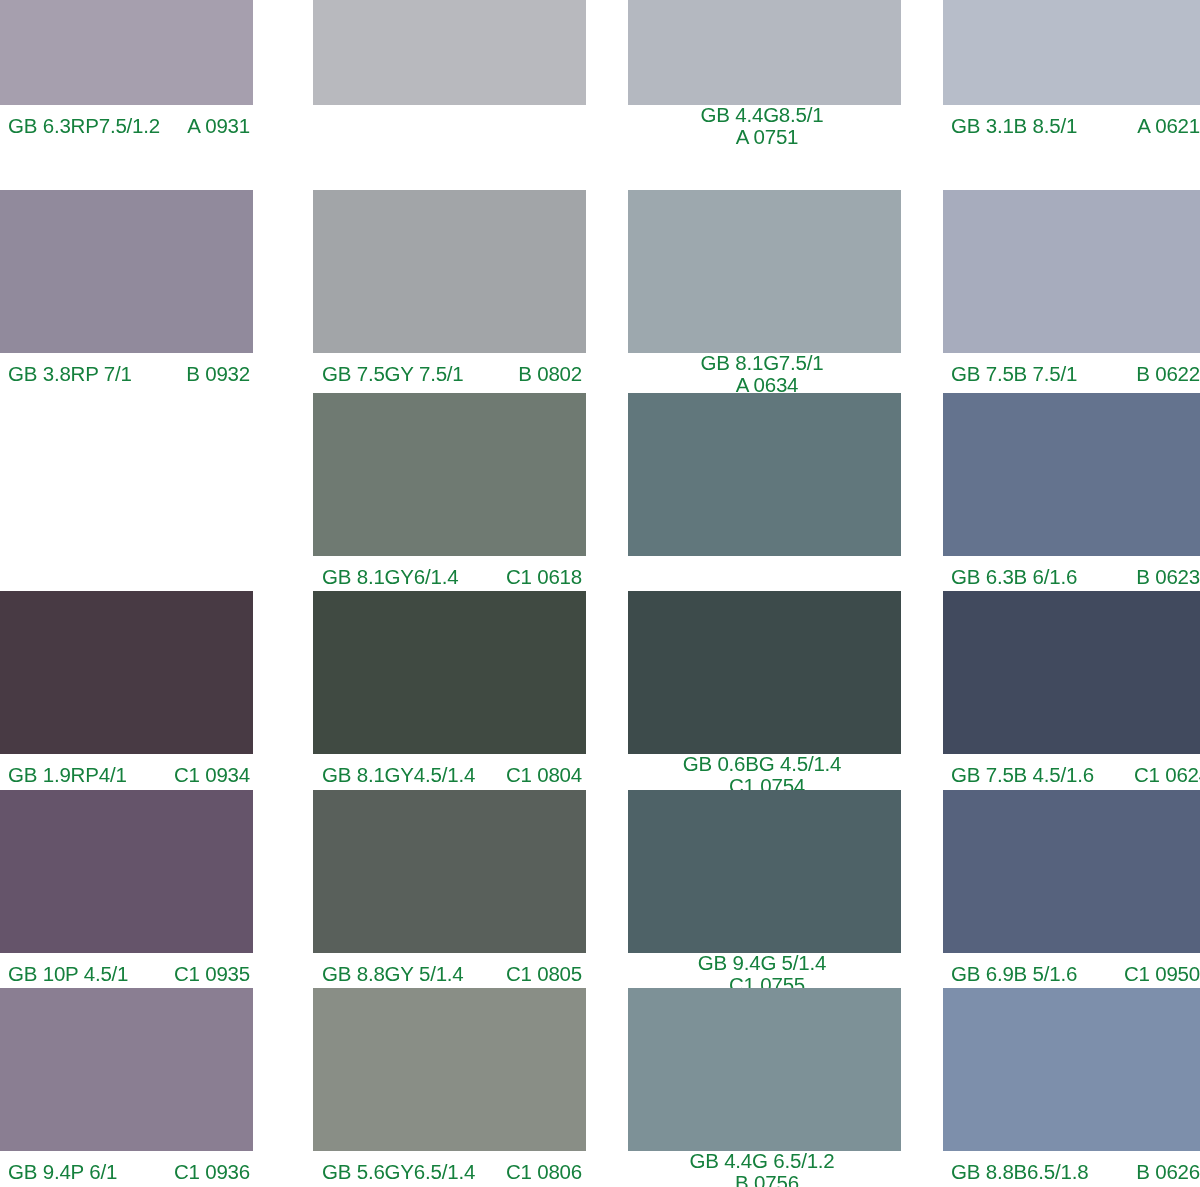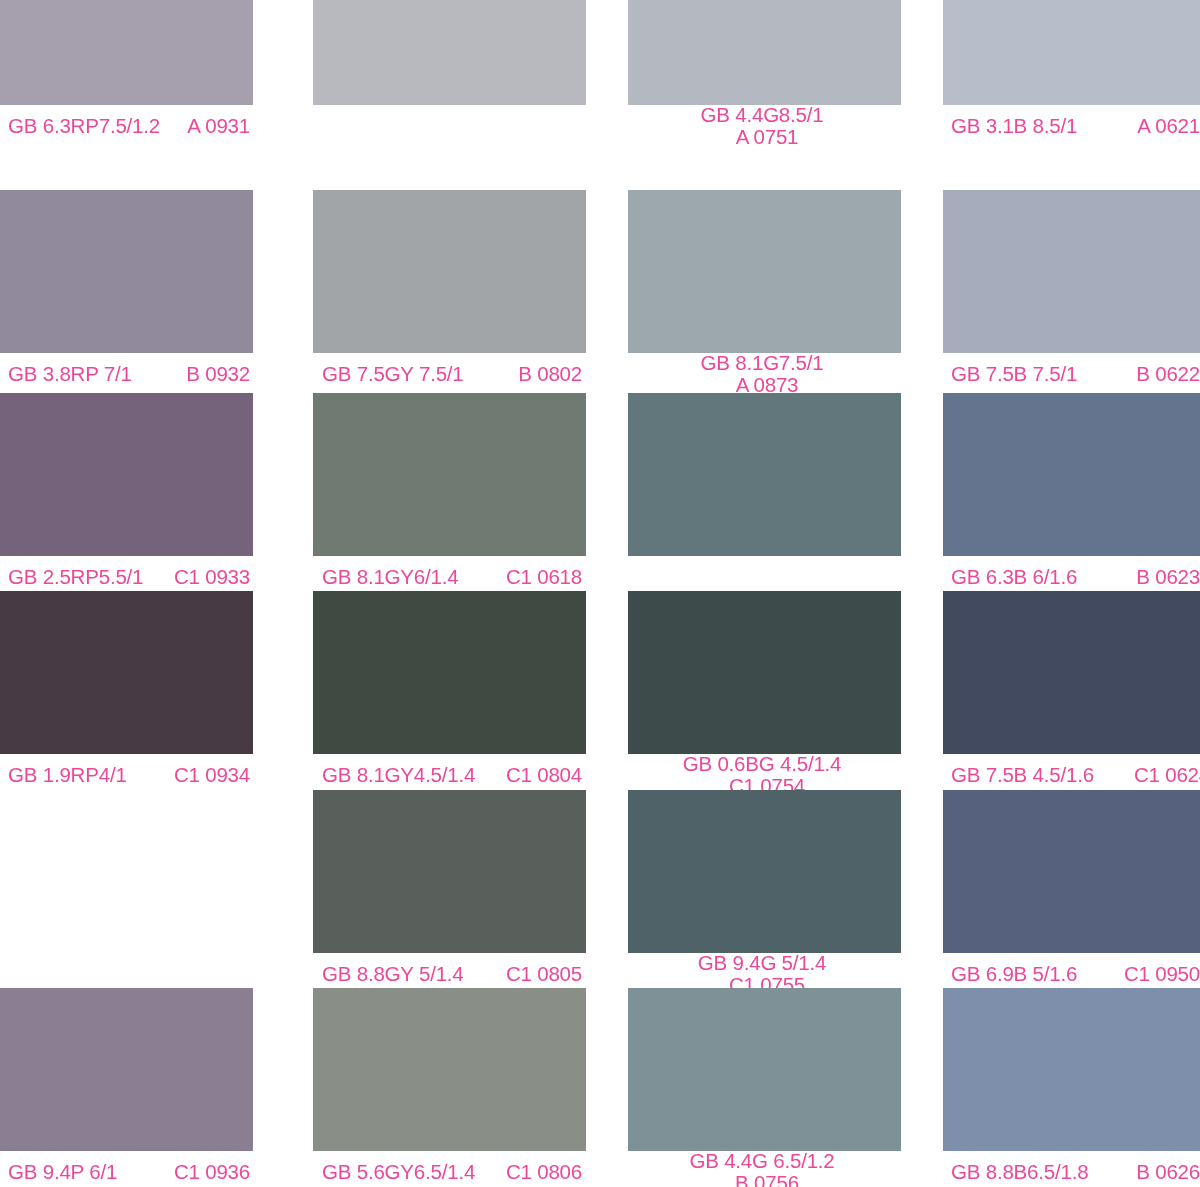--- a/index.html
+++ b/index.html
@@ -55,21 +55,21 @@
     justify-content: space-between;
     background: #ffffff;
     white-space: nowrap;
     overflow: hidden;
   }
   .notation,
   .code {
     font-family: "Liberation Sans", sans-serif;
     font-size: 20.5px;
     line-height: 1;
-    color: #ec4899;
+    color: #15803d;
     letter-spacing: -0.2px;
   }
 
   
   .col-0 .caption { padding: 0 3px 0 8px; }
   .col-1 .caption { padding: 0 4px 0 9px; }
   .col-2 .caption { padding: 0 3px 0 8px; flex-direction: column; }
   .col-3 .caption { padding: 0 0 0 8px; gap: 30px; }
 
   .col-0 .notation { margin-right: 10px; }
@@ -93,36 +93,36 @@
     </div>
 
     <div class="cell r-1">
       <div class="swatch" style="background:#918a9c;"></div>
       <div class="caption">
         <span class="notation">GB 3.8RP 7/1</span>
         <span class="code">B 0932</span>
       </div>
     </div>
 
-    <div class="cell r-2">
-      <div class="swatch" style="background:#74637a;"></div>
-      <div class="caption">
-        <span class="notation">GB 2.5RP5.5/1</span>
-        <span class="code">C1 0933</span>
-      </div>
-    </div>
 
     <div class="cell r-3">
       <div class="swatch" style="background:#483a44;"></div>
       <div class="caption">
         <span class="notation">GB 1.9RP4/1</span>
         <span class="code">C1 0934</span>
       </div>
     </div>
 
+    <div class="cell r-4">
+      <div class="swatch" style="background:#65546a;"></div>
+      <div class="caption">
+        <span class="notation">GB 10P 4.5/1</span>
+        <span class="code">C1 0935</span>
+      </div>
+    </div>
 
     <div class="cell r-5">
       <div class="swatch" style="background:#8a7e92;"></div>
       <div class="caption">
         <span class="notation">GB 9.4P 6/1</span>
         <span class="code">C1 0936</span>
       </div>
     </div>
   </div>
 
@@ -180,21 +180,21 @@
       <div class="caption">
         <span class="notation">GB 4.4G8.5/1</span>
         <span class="code">A 0751</span>
       </div>
     </div>
 
     <div class="cell r-1">
       <div class="swatch" style="background:#9da8ae;"></div>
       <div class="caption">
         <span class="notation">GB 8.1G7.5/1</span>
-        <span class="code">A 0873</span>
+        <span class="code">A 0634</span>
       </div>
     </div>
 
     <div class="cell r-2">
       <div class="swatch" style="background:#61777c;"></div>
     </div>
 
     <div class="cell r-3">
       <div class="swatch" style="background:#3d4b4b;"></div>
       <div class="caption">

